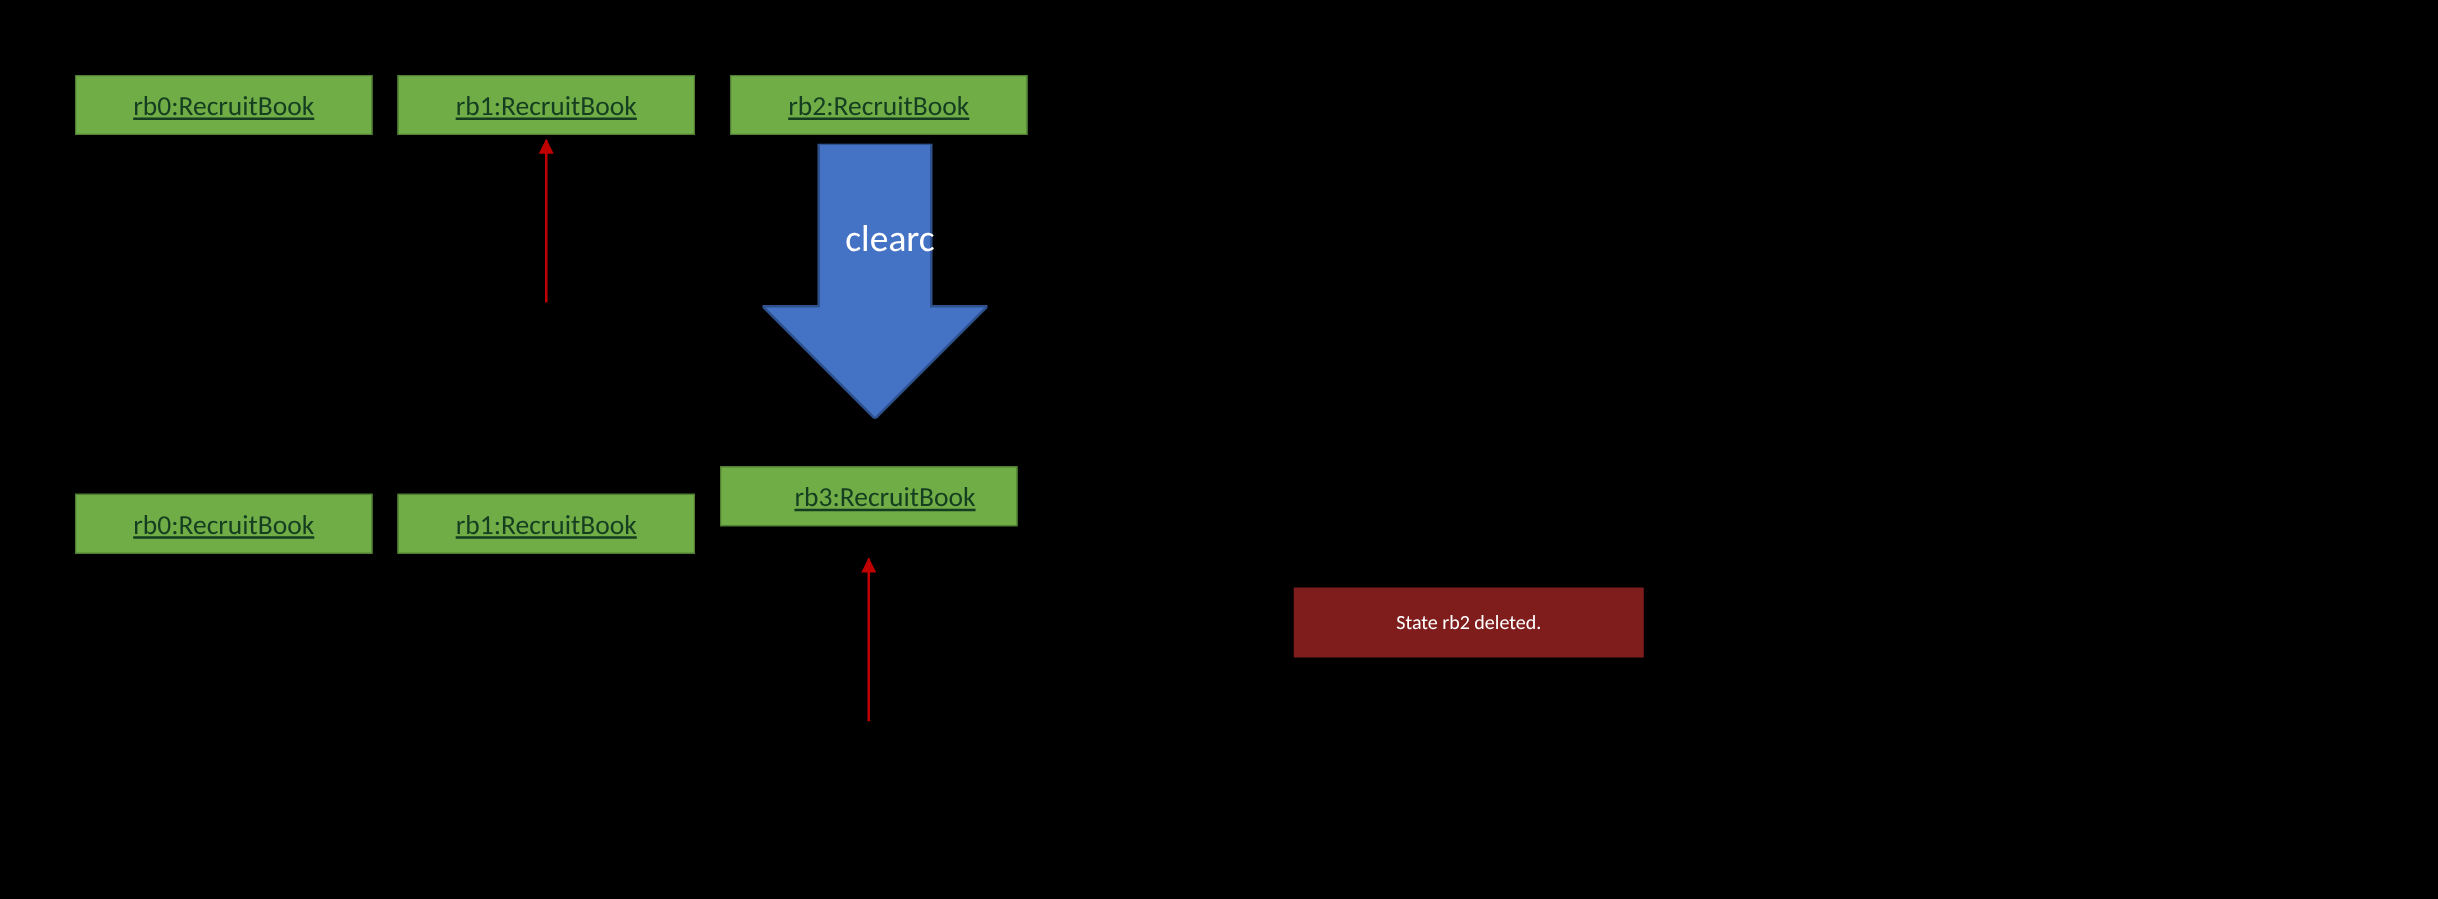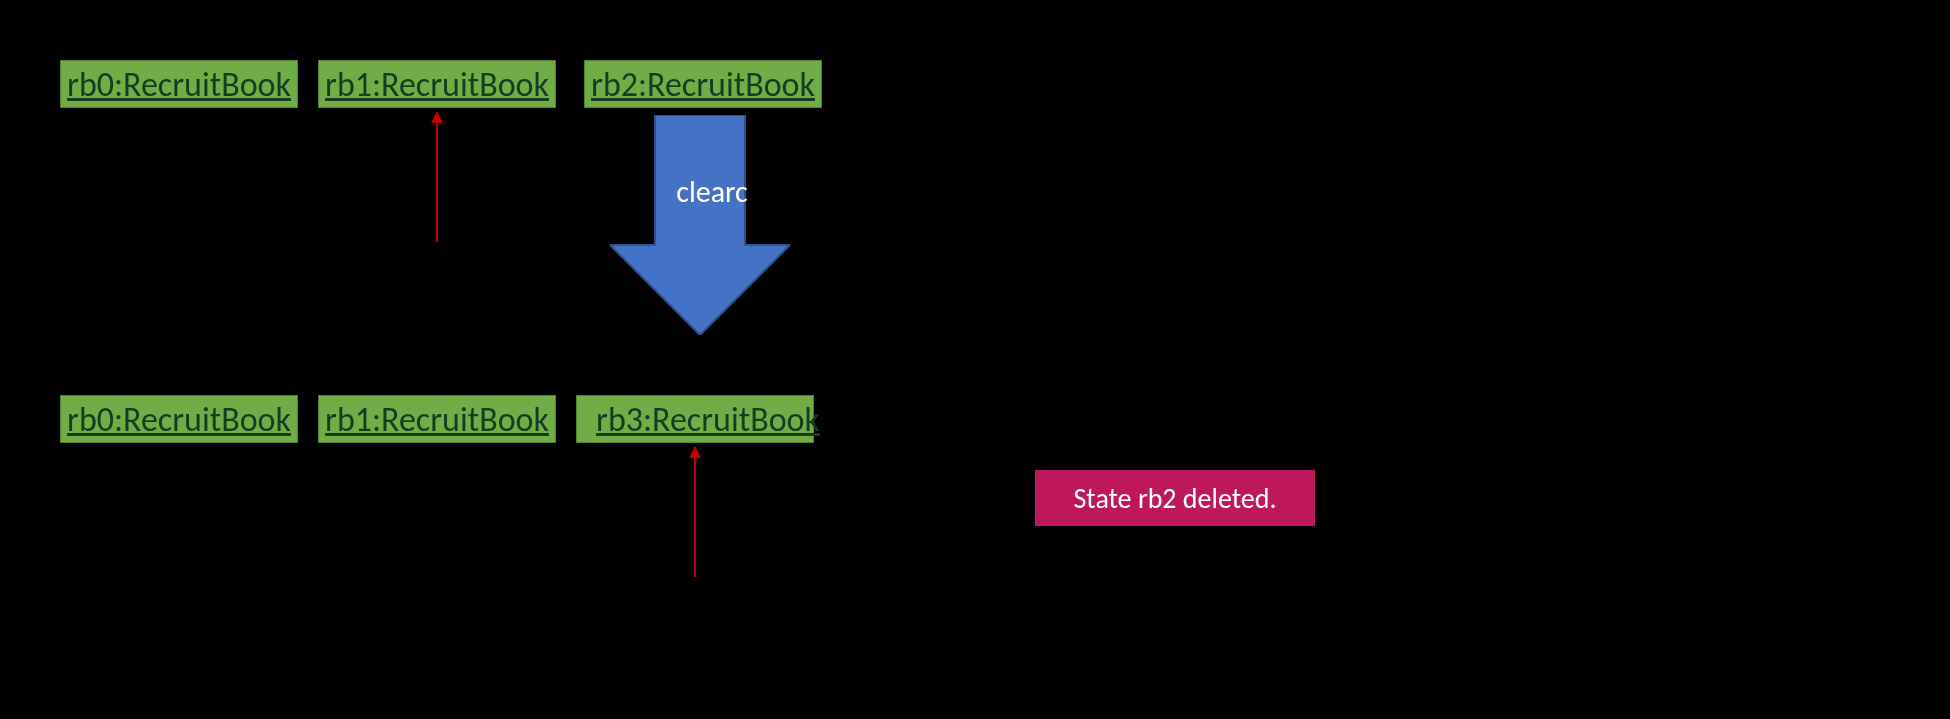--- a/index.html
+++ b/index.html
@@ -9,21 +9,21 @@
       height: 719px;
       font-family: "Calibri", "Segoe UI", Arial, sans-serif;
       position: relative;
     }
     .object-box {
       position: absolute;
       background: #70AD47;
       border: 1px solid #507E32;
       color: #153E20;
       text-decoration: underline;
-      font-size: 34px;
+      font-size: 22px;
       display: flex;
       align-items: center;
       justify-content: center;
       height: 48px;
       width: 238px;
       padding: 4px 10px;
     }
     .down-arrow {
       position: absolute;
       width: 180px;
@@ -50,23 +50,23 @@
       left: 50%;
       transform: translateX(-50%);
       width: 0;
       height: 0;
       border-left: 6px solid transparent;
       border-right: 6px solid transparent;
       border-bottom: 12px solid #C00000;
     }
     .note-box {
       position: absolute;
-      background: #be185d;
+      background: #7f1d1d;
       color: #ffffff;
-      font-size: 28px;
+      font-size: 16px;
       display: flex;
       align-items: center;
       justify-content: center;
       padding: 6px 18px;
       height: 56px;
       width: 280px;
     }
   </style>
 </head>
 <body>
@@ -79,17 +79,17 @@
 
 <div class="down-arrow" style="left:610px; top:115px;">
   <svg width="180" height="220" viewBox="0 0 180 220">
     <path d="M 45,0 L 135,0 L 135,130 L 180,130 L 90,220 L 0,130 L 45,130 Z" stroke-width="2" fill="#4472C4" stroke="#2F528F"></path>
   </svg>
   <div class="label">clearc</div>
 </div>
 
 <div class="object-box" style="left:60px; top:395px;">rb0:RecruitBook</div>
 <div class="object-box" style="left:318px; top:395px;">rb1:RecruitBook</div>
-<div class="object-box" style="left:576px; top:395px;padding-left:36px;">rb3:RecruitBook</div>
+<div class="object-box" style="left:576px; top:373px;padding-left:36px;">rb3:RecruitBook</div>
 
 <div class="red-arrow" style="left:694px; top:447px; height:130px;"></div>
 
 <div class="note-box" style="left:1035px; top:470px;">State rb2 deleted.</div>
 
 </body></html>

